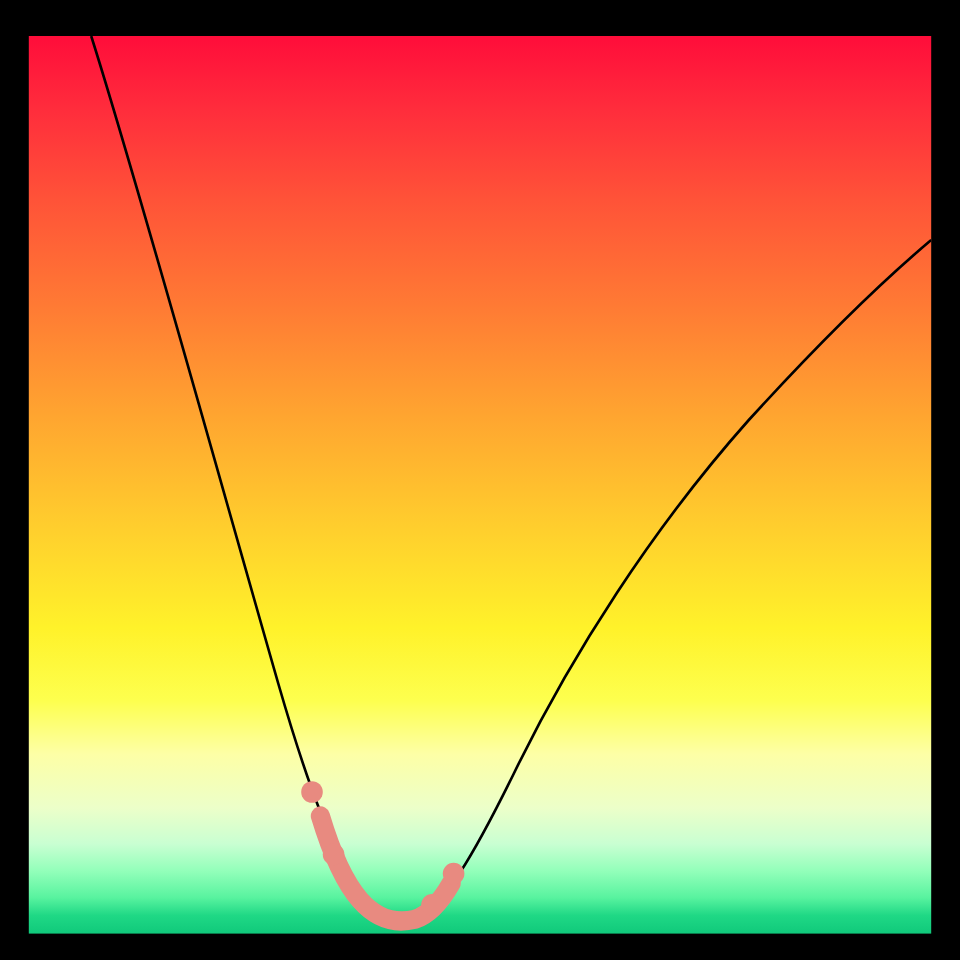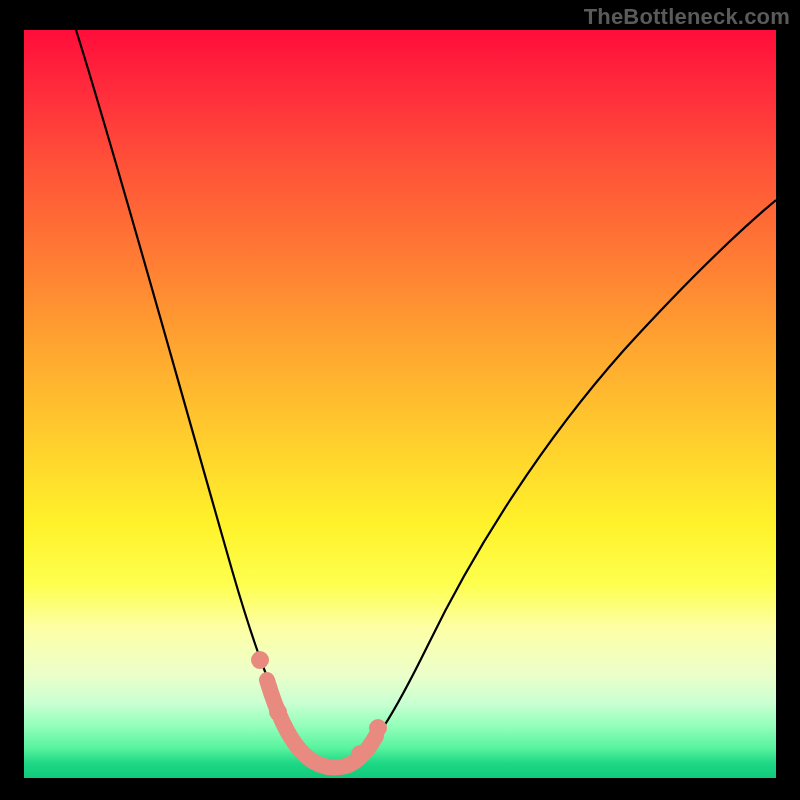--- a/index.html
+++ b/index.html
@@ -76,21 +76,20 @@
     stroke-linejoin: round;
   }
   .salmon-dot {
     fill: #e88a80;
   }
 </style>
 </head>
 <body>
 
 <div class="frame">
-  <div class="watermark">TheBottleneck.com</div>
 
   <div class="plot">
     <div class="gradient"></div>
 
     <svg class="curve" viewBox="0 0 752 748" preserveAspectRatio="none">
 
       <path class="curve-path" d="M 52 0
                C 90 120, 145 320, 208 540
                C 230 616, 252 680, 278 714
                C 292 732, 310 740, 326 733

